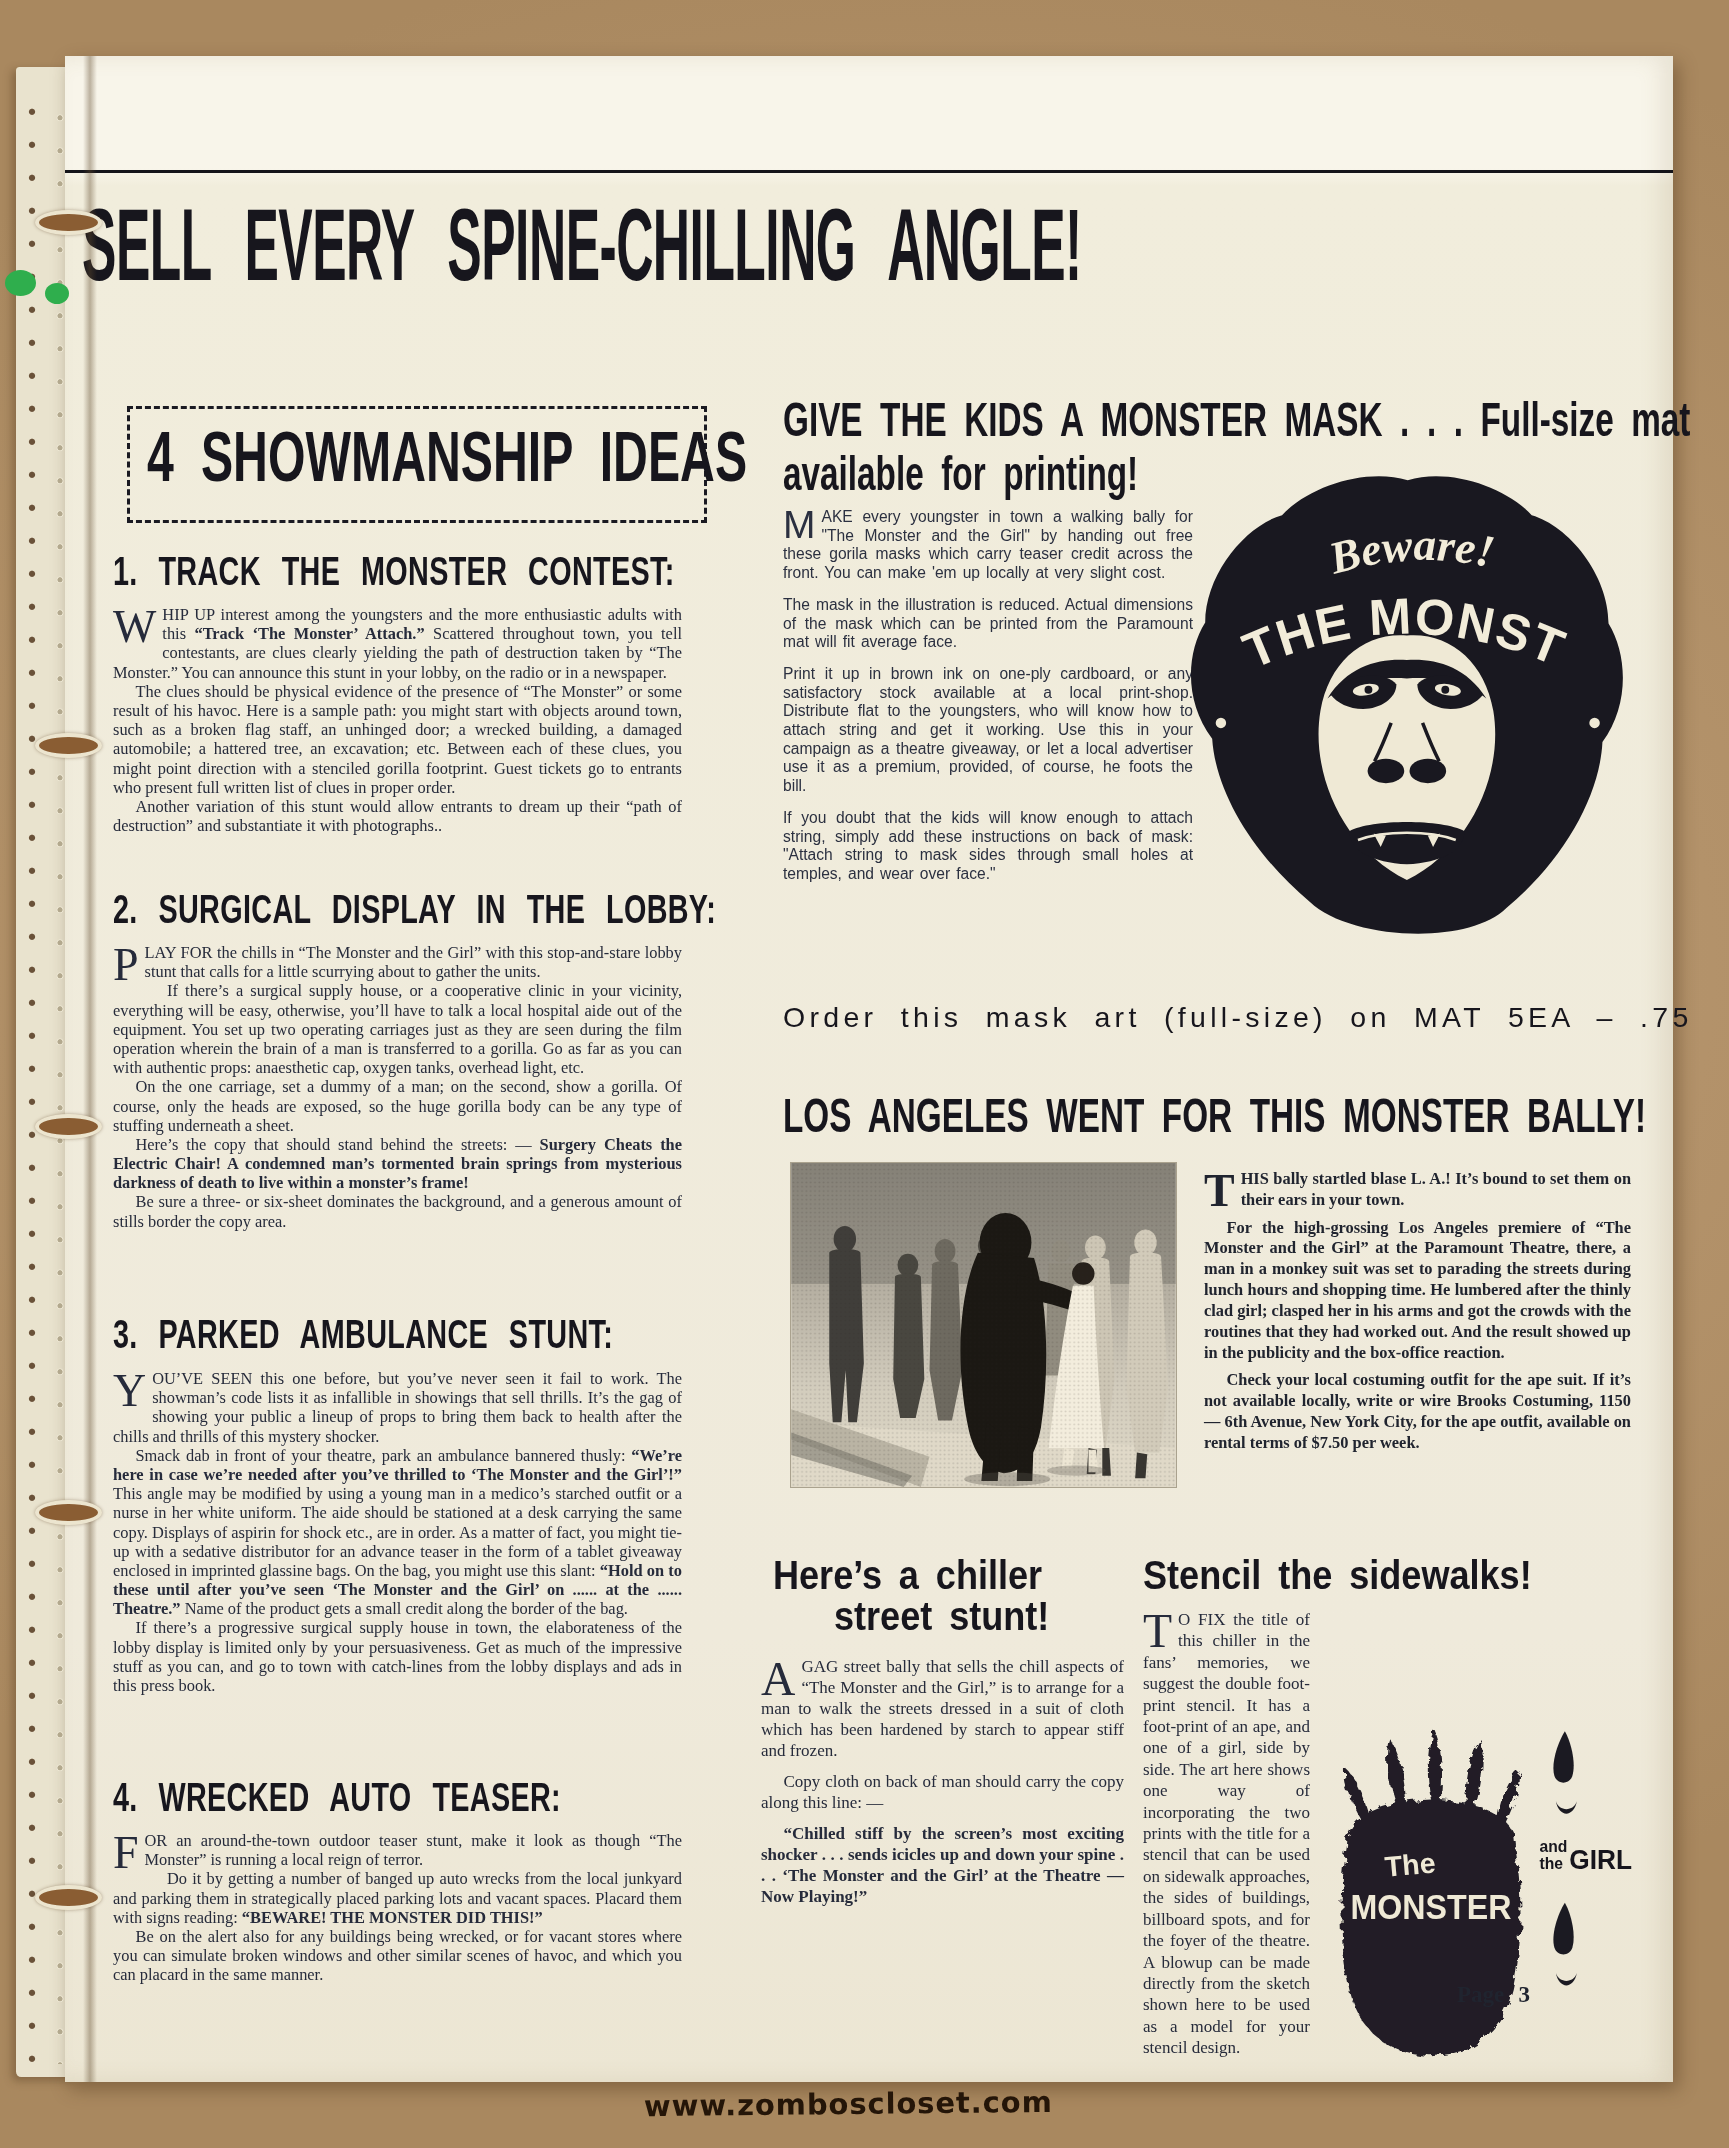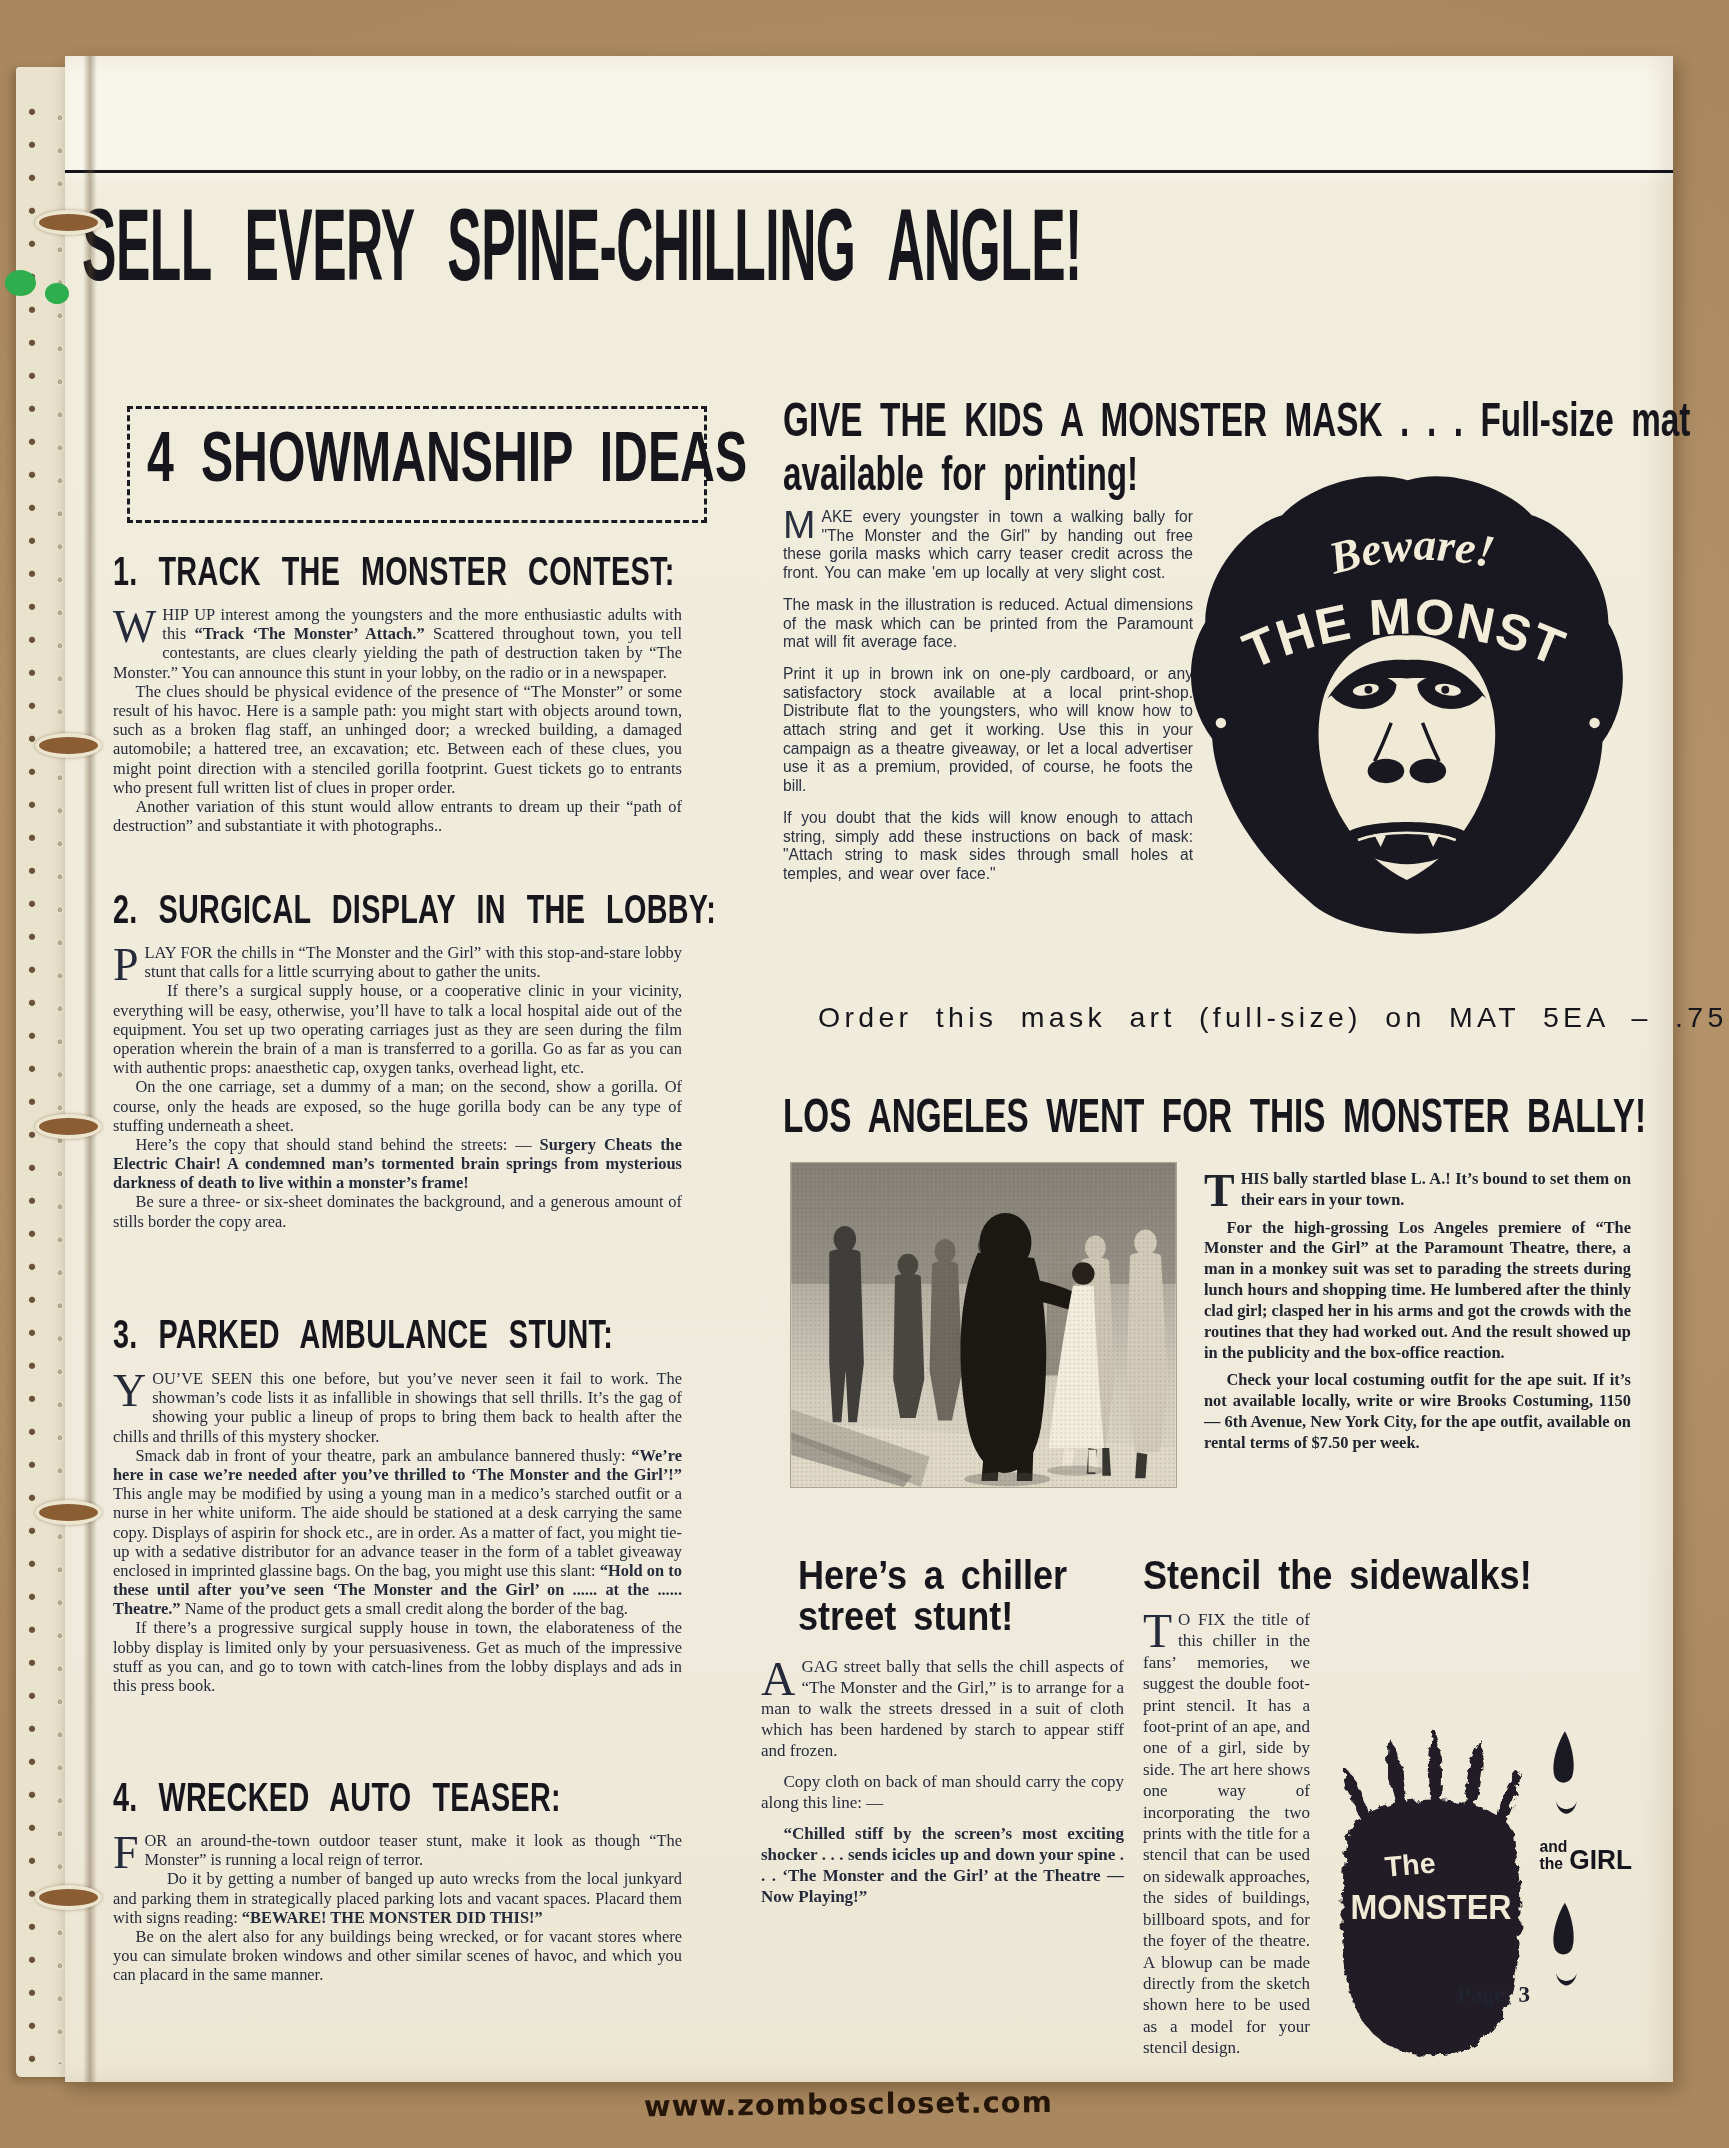--- a/index.html
+++ b/index.html
@@ -53,21 +53,21 @@
   .dc{float:left;font-size:2.8em;line-height:.78;padding:3.5px 6px 0 0;}
   .sans-col{font-family:"Liberation Sans",sans-serif;font-size:15.6px;line-height:1.2;
     color:#2b3040;text-align:justify;word-spacing:1.7px;}
   .sans-col p{margin:0 0 13px;}
   .sans-col .dc{font-size:2.5em;padding-top:1.7px;}
   .la-col{font-family:"Liberation Serif",serif;font-weight:700;font-size:16.4px;line-height:1.27;
     color:#20242f;text-align:justify;}
   .la-col p{margin:0 0 7px;text-indent:22.5px;}
   .la-col p.hasdc{text-indent:0;}
   .gap p{margin-bottom:10.4px;}
-  .order-line{position:absolute;left:753px;top:945px;width:873px;
+  .order-line{position:absolute;left:718px;top:945px;width:873px;
     font-family:"Liberation Sans",sans-serif;font-size:28.5px;color:#17161d;
     letter-spacing:4.3px;word-spacing:11.2px;white-space:nowrap;}
   .pagenum{position:absolute;left:1392px;top:1926px;font-family:"Liberation Serif",serif;
     font-weight:700;font-size:23px;color:#20242f;word-spacing:8.6px;}
   #watermark{position:absolute;left:644px;top:2087px;font-family:"DejaVu Sans",sans-serif;
     font-weight:700;font-size:29px;color:#241508;letter-spacing:0.9px;transform:rotate(-.6deg);}
   
   .paw-float{float:right;width:329px;height:353px;margin:108px 0 0 12px;position:relative;}
   .photo-wrap{position:absolute;left:726px;top:1107px;width:385px;height:324px;
     filter:sepia(.12) contrast(.98);outline:0.9px solid #a59f8d;}
@@ -223,21 +223,21 @@
       <rect width="445" height="375" fill="url(#ht)"></rect>
     </svg>
   </div>
 
   <div class="la-col" style="position:absolute;left:1139px;top:1113px;width:427px;">
       <p class="hasdc"><span class="dc">T</span><span>HIS bally startled blase L. A.!  It’s bound to set them on their ears in your town.</span></p>
       <p><span>For the high-grossing Los Angeles premiere of “The Monster and the Girl” at the Paramount Theatre, there, a man in a monkey suit was set to parading the streets during lunch hours and shopping time.  He lumbered after the thinly clad girl; clasped her in his arms and got the crowds with the routines that they had worked out.  And the result showed up in the publicity and the box-office reaction.</span></p>
       <p><span>Check your local costuming outfit for the ape suit.  If it’s not available locally, write or wire Brooks Costuming, 1150 — 6th Avenue, New York City, for the ape outfit, available on rental terms of $7.50 per week.</span></p>
     </div>
 
-  <div class="sub-head" style="position:absolute;left:733px;top:1499px;line-height:1.18;">
+  <div class="sub-head" style="position:absolute;left:708px;top:1499px;line-height:1.18;text-align:right;">
     <span class="condensed">Here’s a chiller</span><br>
     <span class="condensed">street stunt!</span>
   </div>
   <div class="serif-col gap" style="position:absolute;left:696px;top:1601px;width:363px;font-size:17px;line-height:1.23;">
       <p class="hasdc"><span class="dc">A</span><span> GAG street bally that sells the chill aspects of “The Monster and the Girl,” is to arrange for a man to walk the streets dressed in a suit of cloth which has been hardened by starch to appear stiff and frozen.</span></p>
       <p><span>Copy cloth on back of man should carry the copy along this line: —</span></p>
       <p><b>“Chilled stiff by the screen’s most exciting shocker . . . sends icicles up and down your spine . . . ‘The Monster and the Girl’ at the           Theatre — Now Playing!”</b></p>
     </div>
 
   <div class="sub-head" style="position:absolute;left:1078px;top:1499px;">

